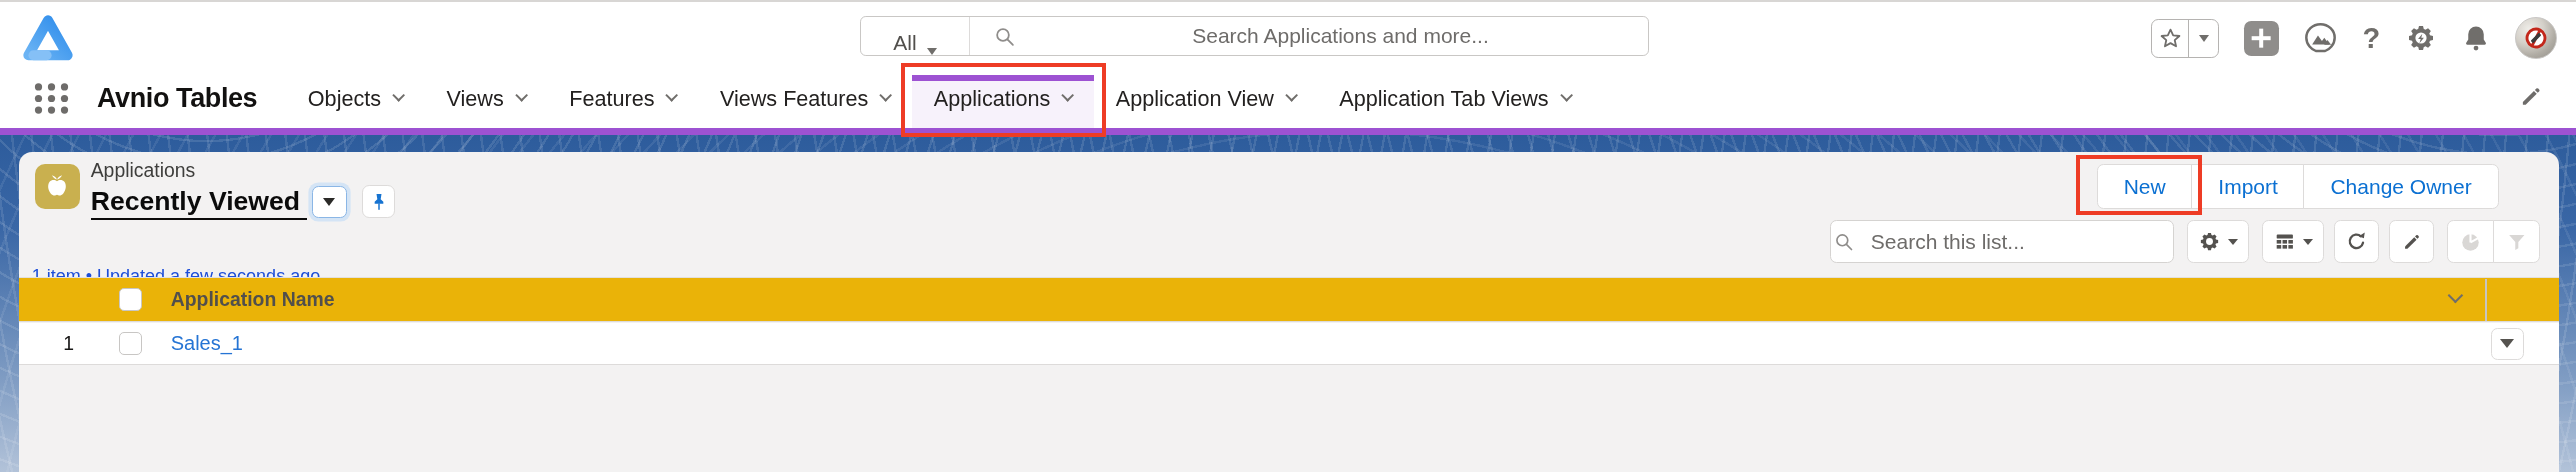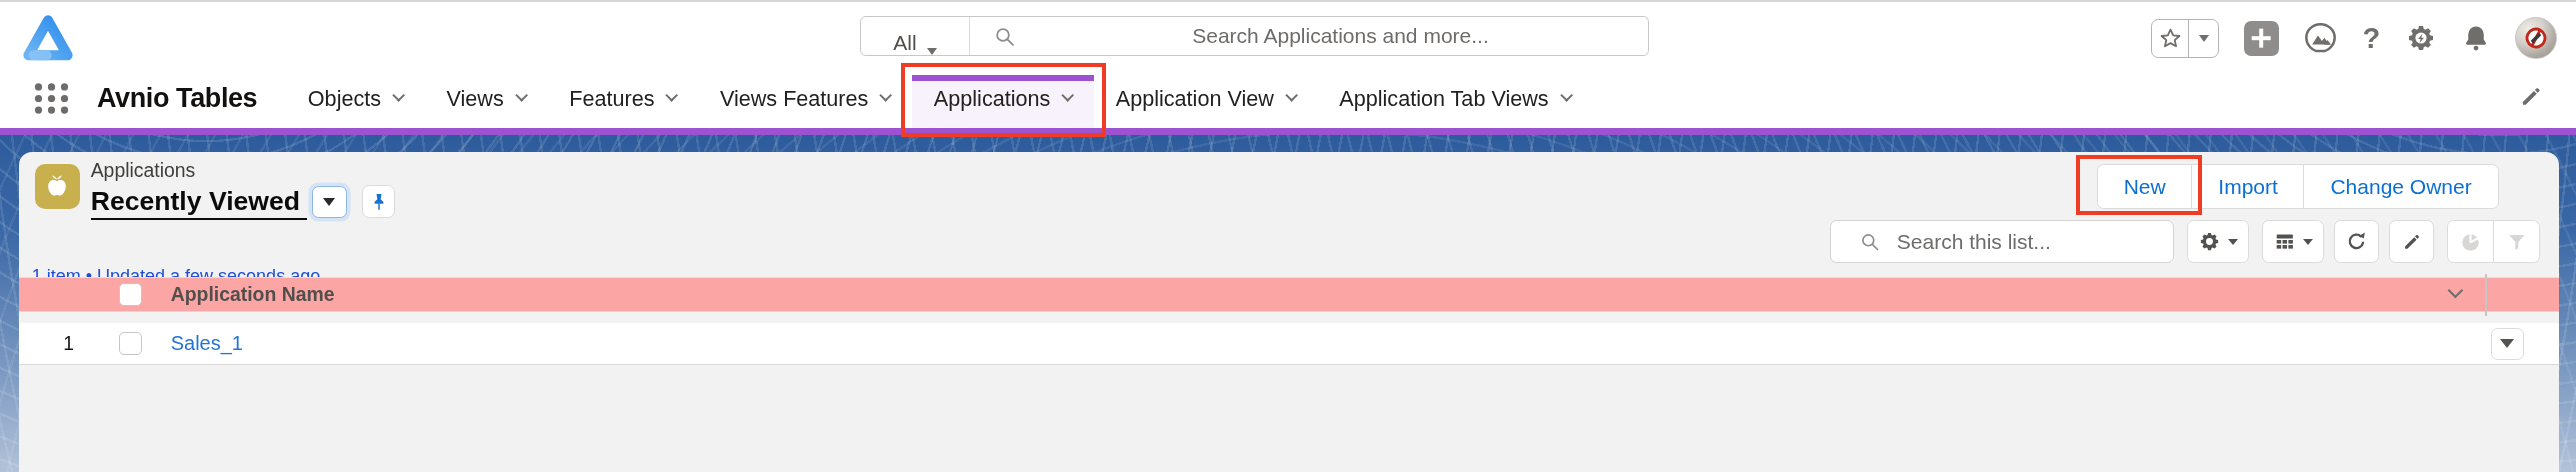--- a/index.html
+++ b/index.html
@@ -66,33 +66,33 @@
   .lv-select .caret{border-top-color:#2b2a28;}
   .pin-btn{width:33px;height:33px;border-radius:7.2px;background:#fff;border:1.4px solid #dddbda;display:flex;align-items:center;justify-content:center;margin-left:4.3px;cursor:pointer;}
   .lv-underline{position:absolute;left:72px;top:66px;width:216px;height:2.2px;background:#0b0b0b;}
   .btn-group{position:absolute;right:60px;top:12.2px;height:45px;display:flex;}
   .btn{position:relative;background:#fff;border:1.4px solid #dddbda;color:#0b70d2;font-size:21px;padding:0 26px;display:flex;align-items:center;justify-content:center;cursor:pointer;white-space:nowrap;}
   .btn+.btn{margin-left:-1.4px;}
   .btn:first-child{border-radius:6.5px 0 0 6.5px;}
   .btn:last-child{border-radius:0 6.5px 6.5px 0;}
   .meta{position:absolute;left:13px;top:114px;font-size:18px;color:#1d4ed8;}
   .list-controls{position:absolute;top:68px;right:18.7px;height:43px;display:flex;align-items:center;}
-  .list-search{width:344px;height:43px;background:#fff;border:1.4px solid #d5d3d1;border-radius:6.5px;display:flex;align-items:center;padding-left:29px;}
+  .list-search{width:344px;height:43px;background:#fff;border:1.4px solid #d5d3d1;border-radius:6.5px;display:flex;align-items:center;padding-left:3px;}
   .list-search input{flex:1;border:none;outline:none;background:transparent;font:inherit;font-size:21px;color:#201e1c;margin-left:14.4px;min-width:0;}
   .list-search input::placeholder{color:#6e6c6a;}
   .ctl-btn{height:43px;background:#fff;border:1.4px solid #dddbda;border-radius:6.5px;display:flex;align-items:center;justify-content:center;cursor:pointer;}
   .ctl-btn.w86{width:62px;gap:7.2px;margin-left:13px;}
   .ctl-btn.w62{width:45px;margin-left:10px;}
   .ctl-caret{display:inline-block;width:0;height:0;border-left:5px solid transparent;border-right:5px solid transparent;border-top:6.5px solid #54524f;}
   .ctl-pair{display:flex;margin-left:13px;}
   .ctl-pair .ctl-btn{width:47px;margin:0;}
   .ctl-pair .ctl-btn+.ctl-btn{margin-left:-1.4px;border-radius:0 6.5px 6.5px 0;}
   .ctl-pair .ctl-btn:first-child{border-radius:6.5px 0 0 6.5px;}
   
-  .thead{position:absolute;left:0;right:0;top:125px;height:35px;background:#fca5a5;border-top:1.4px solid #e2e0de;border-bottom:1.4px solid #dddbda;display:flex;align-items:center;}
+  .thead{position:absolute;left:0;right:0;top:125px;height:45px;background:#eab308;border-top:1.4px solid #e2e0de;border-bottom:1.4px solid #dddbda;display:flex;align-items:center;}
   .col-num{width:100px;flex:0 0 auto;display:flex;align-items:center;justify-content:center;font-size:19.4px;color:#181716;}
   .cbox{width:23px;height:23px;background:#fff;border:1.4px solid #c8c6c4;border-radius:5px;flex:0 0 auto;cursor:pointer;}
   .th-label{margin-left:29px;font-size:19.4px;font-weight:700;color:#514f4c;cursor:pointer;}
   .th-chev{margin-left:auto;margin-right:7.2px;cursor:pointer;}
   .th-chev .chev{width:10.8px;height:10.8px;border-color:#706e6b;}
   .hdiv{width:1.4px;height:42px;background:#c7c5c3;margin-left:17px;flex:0 0 auto;}
   .th-last{width:72px;flex:0 0 auto;}
   .trow{position:absolute;left:0;right:0;top:171px;height:42px;background:#fff;border-bottom:1.4px solid #dddbda;display:flex;align-items:center;}
   .cell-link{margin-left:29px;font-size:20px;color:#2574d4;text-decoration:none;cursor:pointer;}
   .row-action{margin-left:auto;margin-right:35px;width:33px;height:32px;background:#fff;border:1.4px solid #dddbda;border-radius:6.5px;display:flex;align-items:center;justify-content:center;cursor:pointer;}

